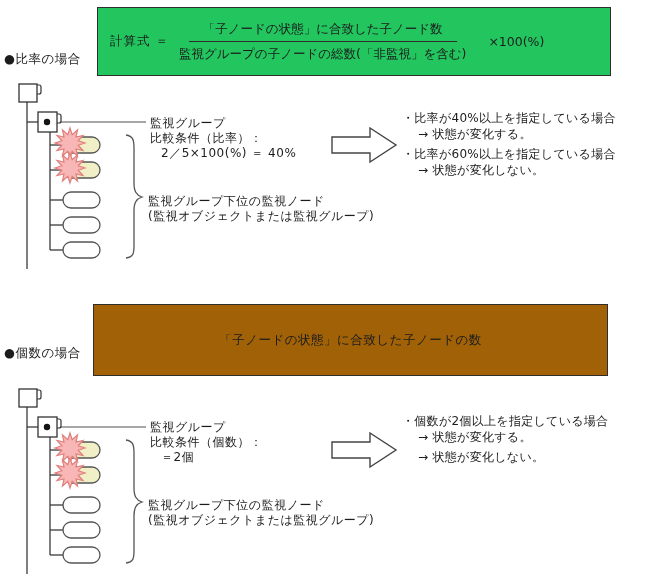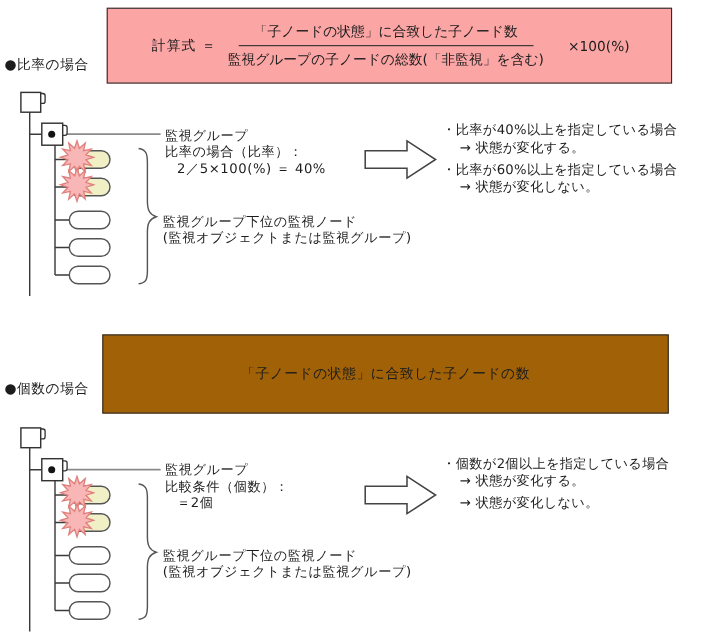--- a/index.html
+++ b/index.html
@@ -1,20 +1,20 @@
 <!DOCTYPE html>
 <html><head>
 <meta charset="utf-8">
 <style>
   html,body{margin:0;padding:0;background:#fff;}
   .canvas{position:relative;width:645px;height:577px;background:#fff;overflow:hidden;
           font-family:"DejaVu Sans",sans-serif;color:#1c1c1c;}
   .heading{position:absolute;font-size:12.5px;white-space:nowrap;letter-spacing:.5px;margin-top:41px;}
   .formula-box{position:absolute;border:1.5px solid #2e2e2e;box-sizing:border-box;
-               display:flex;align-items:center;font-size:12.5px;background:#fca5a5;padding-left:28px;}
+               display:flex;align-items:center;font-size:12.5px;background:#22c55e;}
   .f-label{margin-left:12px;white-space:nowrap;letter-spacing:1px;}
   .frac{margin-left:10px;text-align:center;line-height:1.25;}
   .frac .num{display:inline-block;padding:0 14px 4px;border-bottom:1.5px solid #2e2e2e;white-space:nowrap;}
   .frac .den{padding-top:4px;white-space:nowrap;text-align:right;}
   .f-mult{margin-left:22px;white-space:nowrap;}
   .plain-box{position:absolute;border:1.5px solid #2e2e2e;box-sizing:border-box;background:#a16207;
              display:flex;align-items:center;justify-content:center;font-size:12.5px;letter-spacing:.5px;}
   .tree{position:absolute;left:0;}
   .lbl{position:absolute;font-size:12px;white-space:nowrap;letter-spacing:.5px;line-height:15px;}
   .notes{position:absolute;font-size:12px;line-height:16px;letter-spacing:.3px;}
@@ -70,21 +70,21 @@
     <rect x="63" y="112" width="37" height="16" rx="8" stroke="#555" stroke-width="1.3" fill="#ffffff"></rect>
     <rect x="63" y="137" width="37" height="16" rx="8" stroke="#555" stroke-width="1.3" fill="#ffffff"></rect>
     <rect x="63" y="162" width="37" height="16" rx="8" stroke="#555" stroke-width="1.3" fill="#ffffff"></rect>
     <use href="#starburst" transform="translate(70,63)" stroke="#e0807c" stroke-width="1.2" fill="#f8b6b6"></use>
     <use href="#starburst" transform="translate(70,88)" stroke="#e0807c" stroke-width="1.2" fill="#f8b6b6"></use>
     <path d="M126,55 C133,56 134,60 134,68 L134,103 C134,111 136,115 142,117 C136,119 134,123 134,131 L134,166 C134,174 133,177 126,178" fill="none" stroke="#555" stroke-width="1.3"></path>
     <path d="M332,57 L370,57 L370,48 L396,65 L370,82 L370,73 L332,73 Z" fill="#fff" stroke="#444" stroke-width="1.4"></path>
   </svg>
 
   <div class="lbl" style="left:150px;top:116px">監視グループ</div>
-  <div class="lbl" style="left:150px;top:131px">比率の場合（比率）：</div>
+  <div class="lbl" style="left:150px;top:131px">比較条件（比率）：</div>
   <div class="lbl" style="left:161px;top:146px">2／5×100(%) ＝ 40%</div>
   <div class="lbl" style="left:148px;top:194px">監視グループ下位の監視ノード</div>
   <div class="lbl" style="left:148px;top:209px">(監視オブジェクトまたは監視グループ)</div>
 
   <div class="notes" style="left:402px;top:110px">
     <div class="note">
       <div class="note-case">・比率が40%以上を指定している場合</div>
       <div class="note-result">→ 状態が変化する。</div>
     </div>
     <div class="note">

